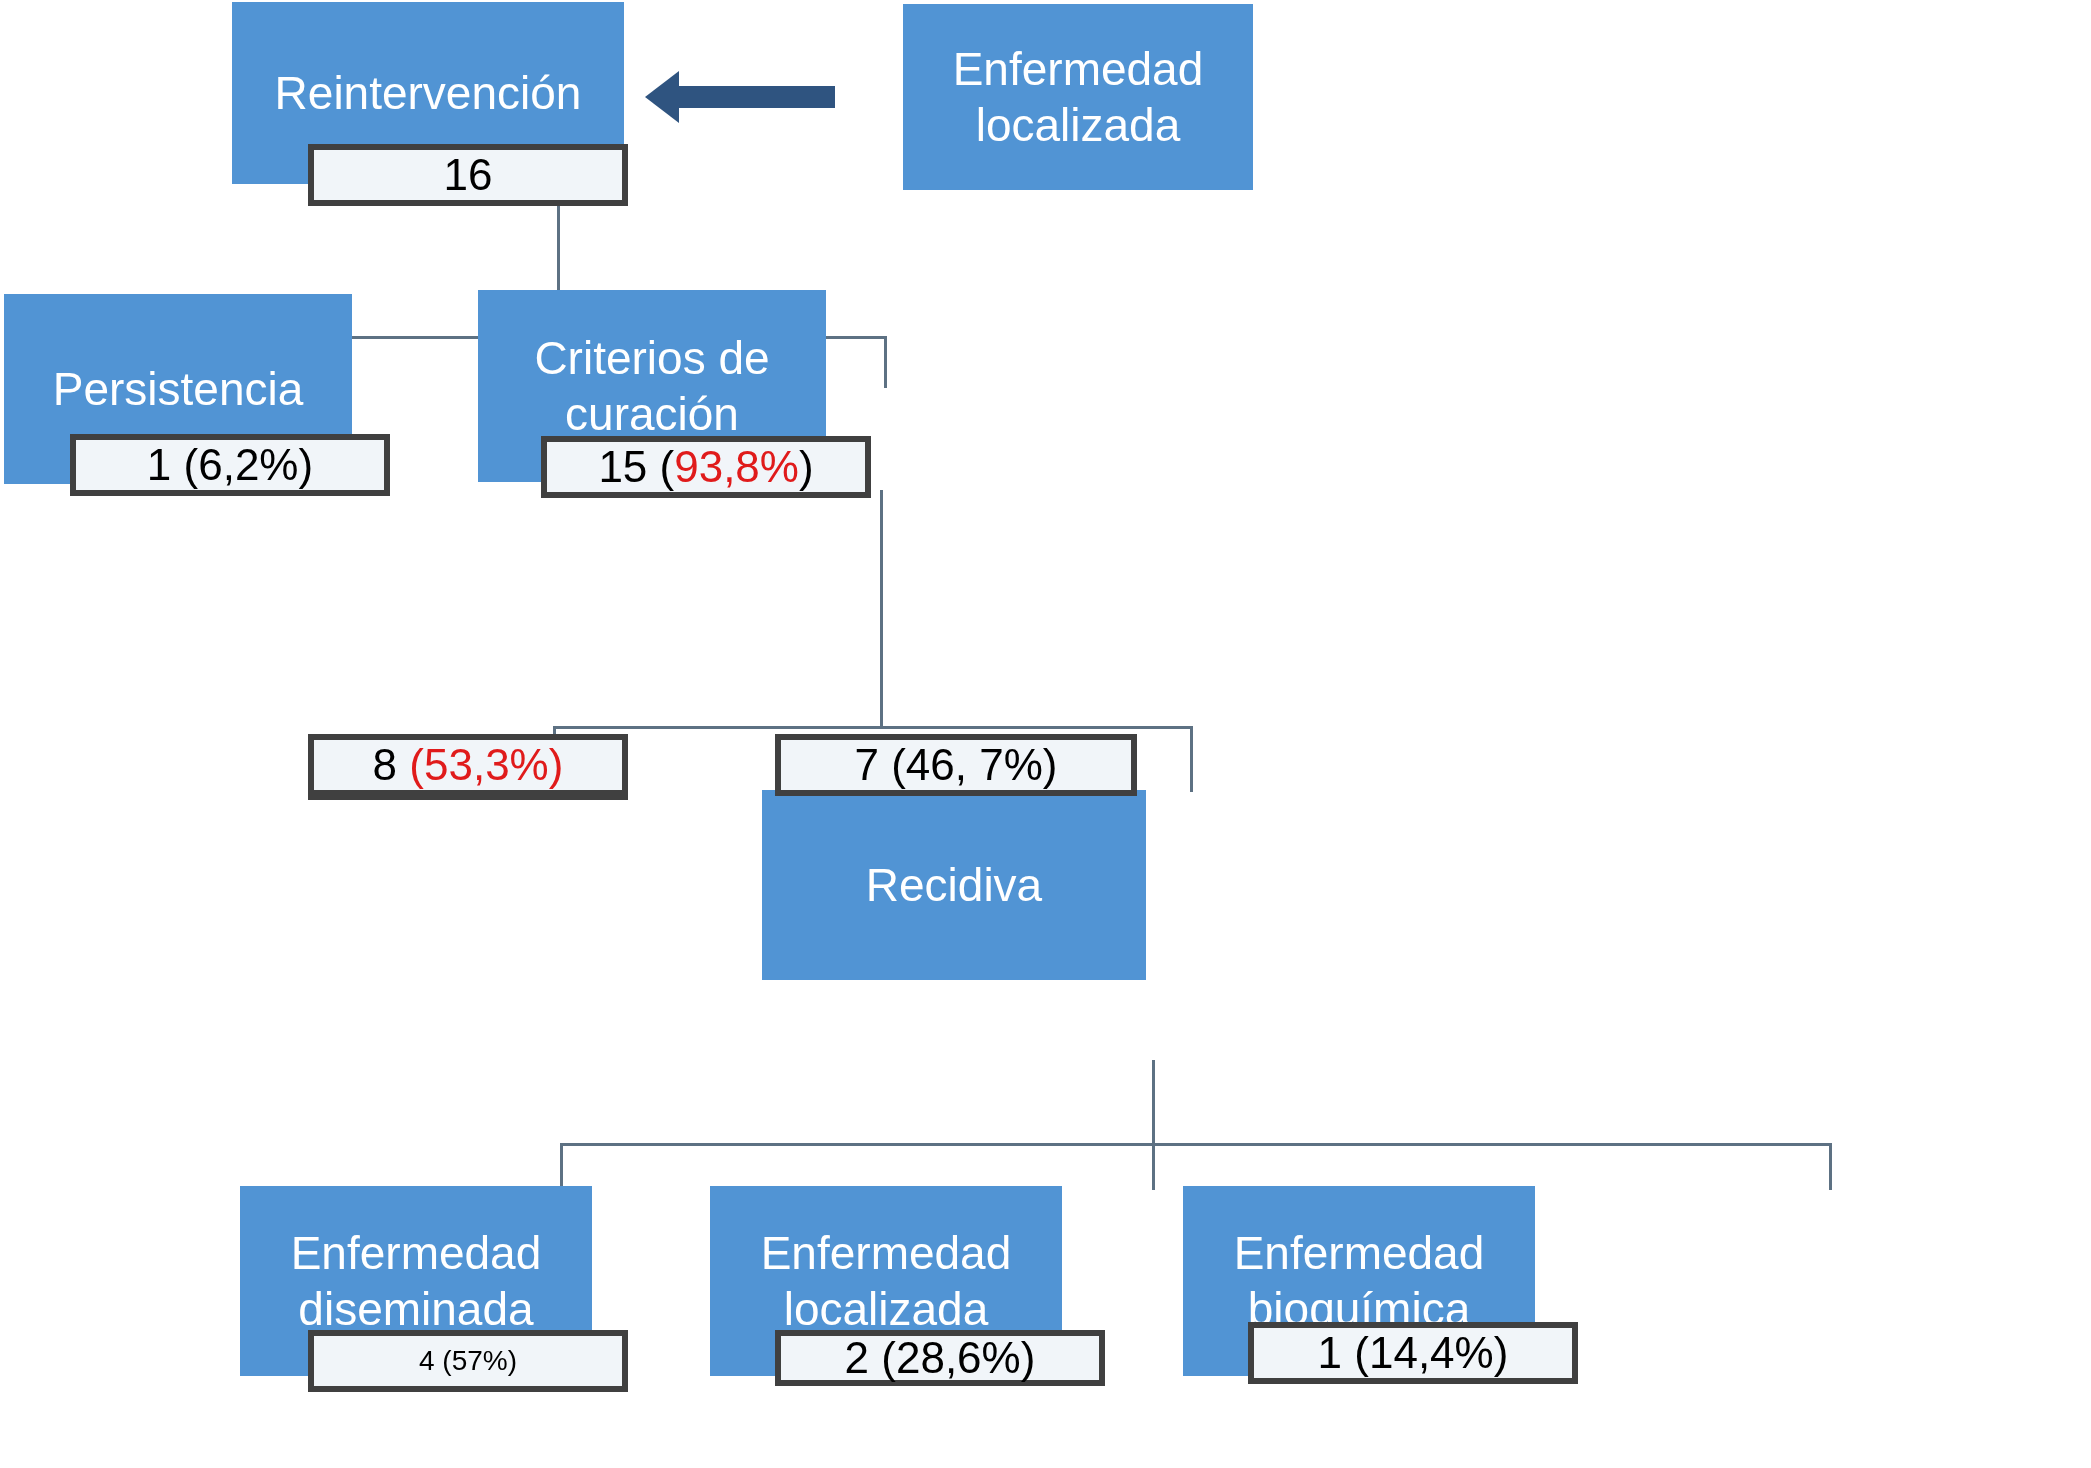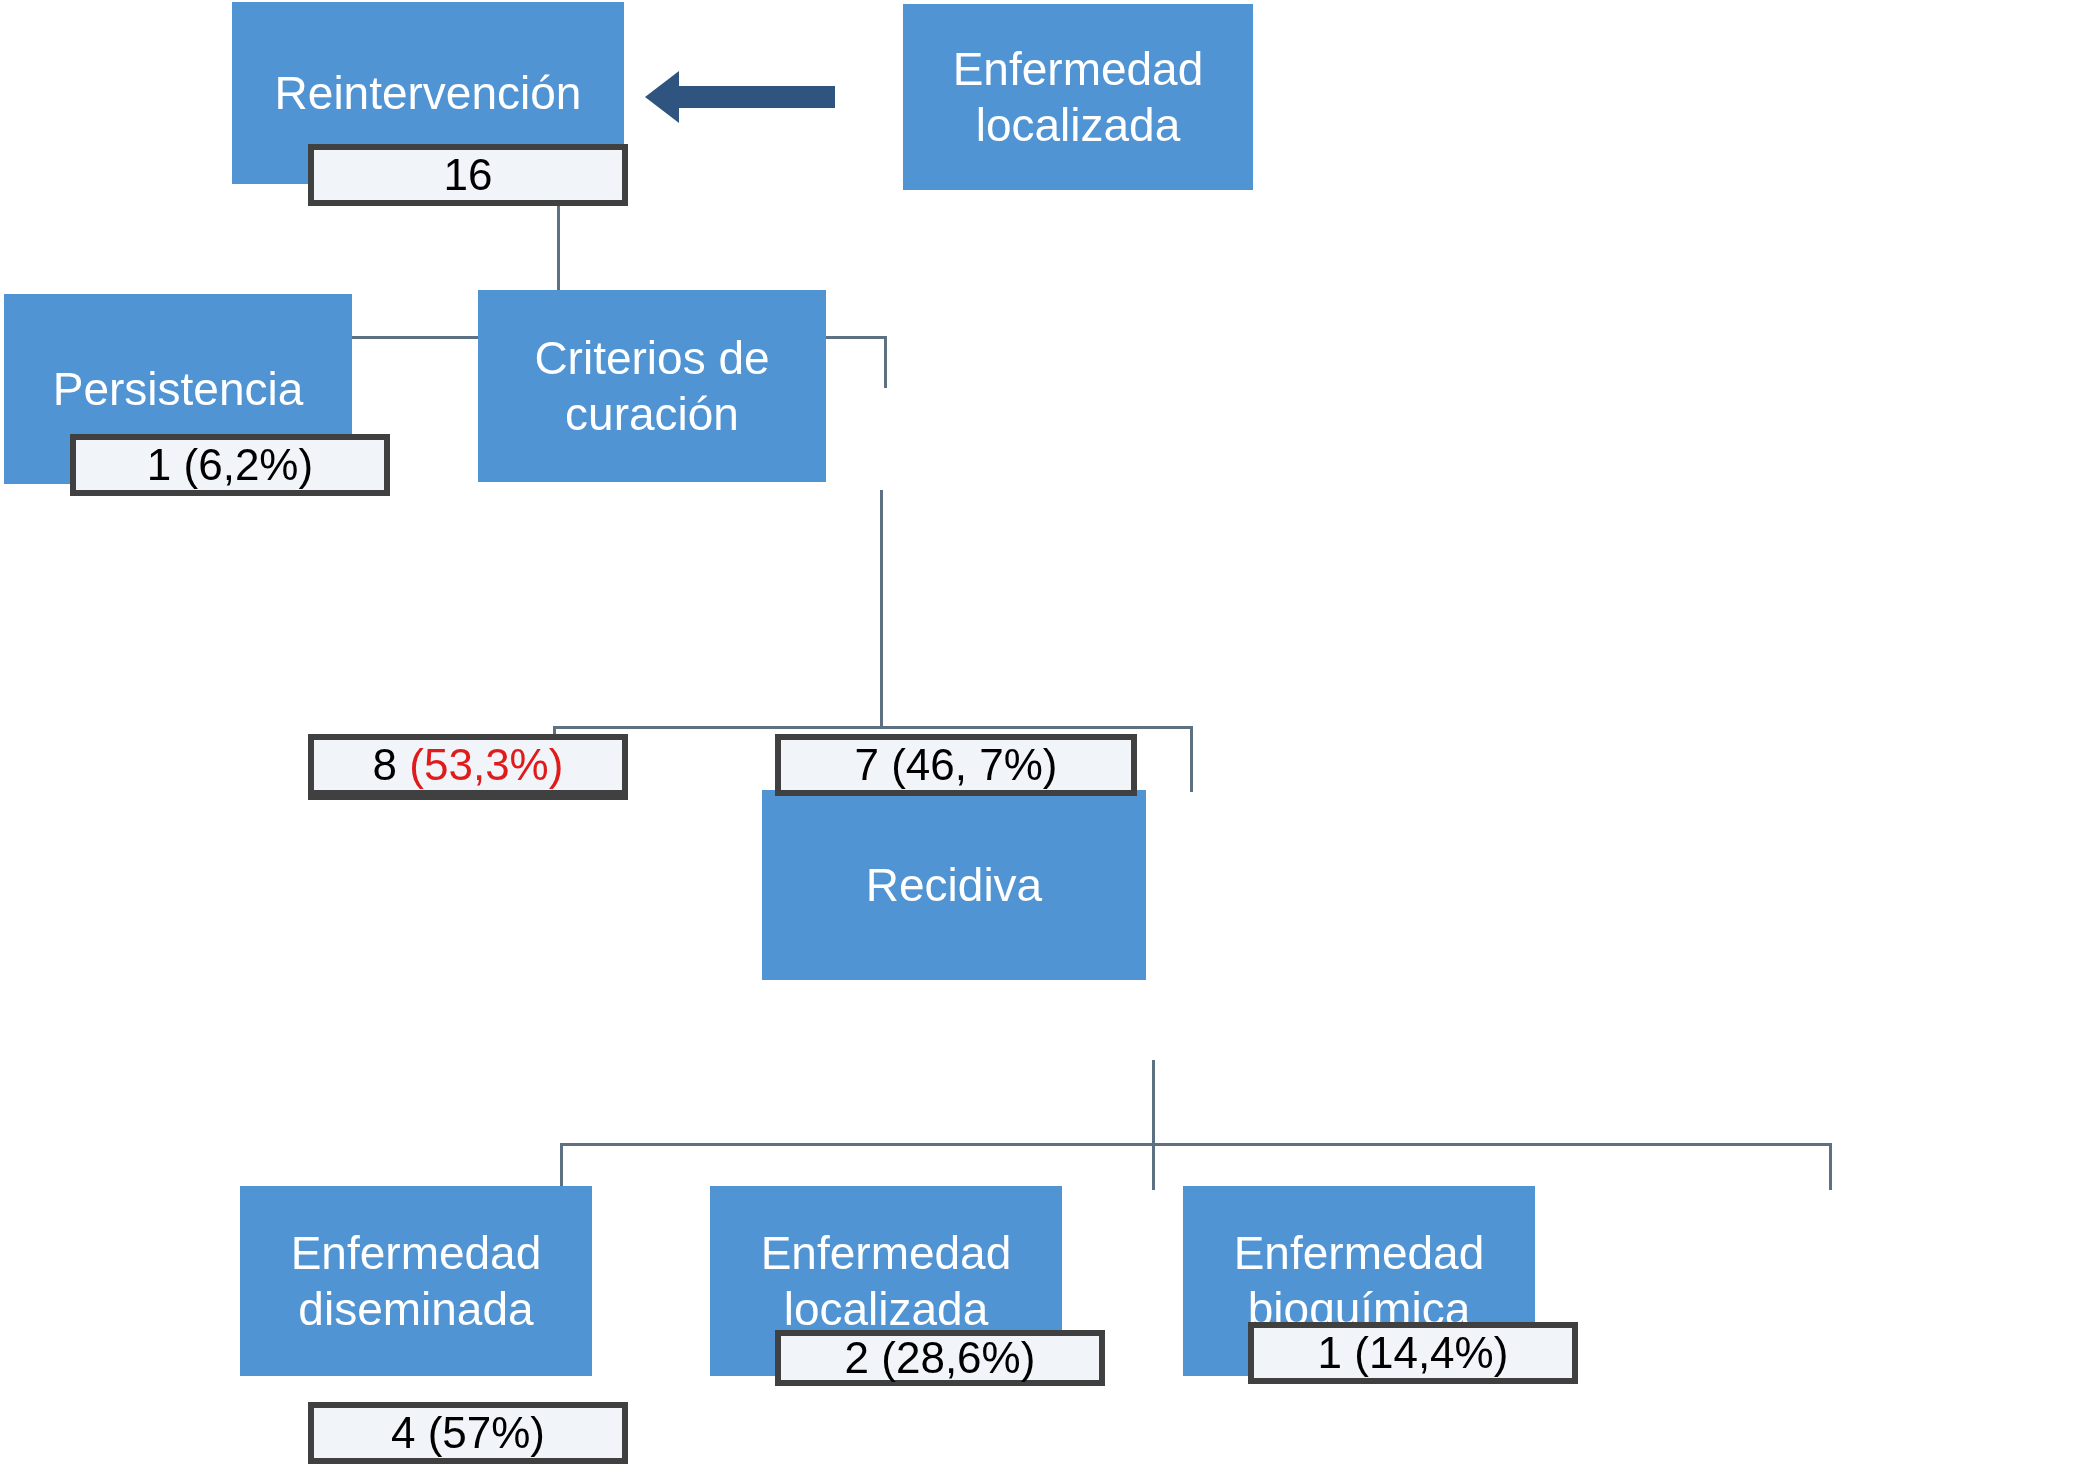--- a/index.html
+++ b/index.html
@@ -131,40 +131,43 @@
     <span class="node-label">Persistencia</span>
   </div>
   <div class="value-box" style="left:70px; top:434px; width:320px; height:62px; font-size:44px;">
     <span class="val blk">1 (6,2%)</span>
   </div>
 
   <div class="node" style="left:478px; top:290px; width:348px; height:192px; font-size:46px;">
     <span class="node-label">Criterios de
 curación</span>
   </div>
+  <div class="value-box" style="left:541px; top:436px; width:330px; height:62px; font-size:44px;">
+    <span class="val"><span class="blk">15 </span><span class="blk">(</span><span class="red">93,8%</span><span class="blk">)</span></span>
+  </div>
 
   <div class="value-box" style="left:308px; top:738px; width:320px; height:62px; font-size:44px; top:738px;"></div>
 
   <div class="value-box" style="left:308px; top:734px; width:320px; height:62px; font-size:44px;">
     <span class="val"><span class="blk">8 </span><span class="red">(53,3%)</span></span>
   </div>
 
   <div class="node" style="left:717px; top:790px; width:384px; height:190px; font-size:46px;margin-left:45px;">
     <span class="node-label">Recidiva</span>
   </div>
   <div class="value-box" style="left:775px; top:734px; width:362px; height:62px; font-size:44px;">
     <span class="val blk">7 (46, 7%)</span>
   </div>
 
   <div class="node" style="left:240px; top:1186px; width:352px; height:190px; font-size:46px;">
     <span class="node-label">Enfermedad
 diseminada</span>
   </div>
 
-  <div class="value-box" style="left:308px; top:1402px; width:320px; height:62px; font-size:44px;">
+  <div class="value-box" style="left:308px; top:1330px; width:320px; height:62px; font-size:28px;">
     <span class="val blk">4 (57%)</span>
   </div>
 
   <div class="node" style="left:710px; top:1186px; width:352px; height:190px; font-size:46px;">
     <span class="node-label">Enfermedad
 localizada</span>
   </div>
   <div class="value-box" style="left:775px; top:1330px; width:330px; height:56px; font-size:44px;">
     <span class="val blk">2 (28,6%)</span>
   </div>

